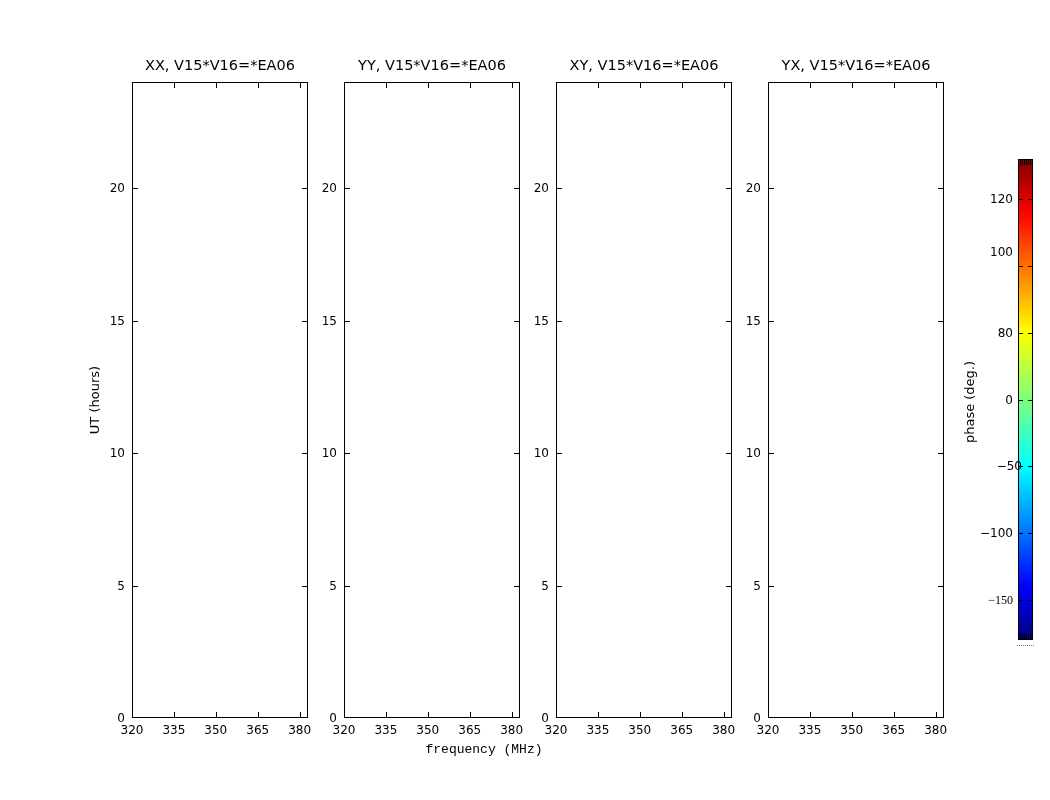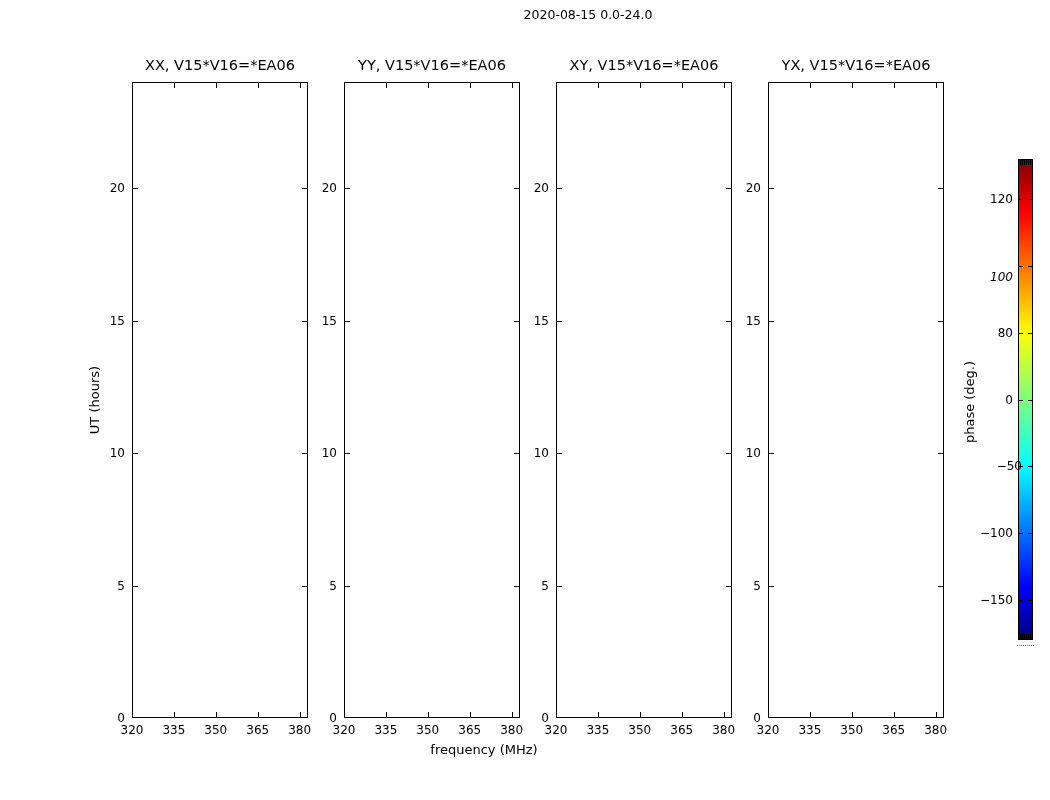--- a/index.html
+++ b/index.html
@@ -15,21 +15,21 @@
   .sp-box {
     position:absolute; top:82px; width:176px; height:636px;
     border:1px solid #000; box-sizing:border-box; background:#fff;
   }
   .sp-title {
     position:absolute; top:56px; width:176px; height:19px;
     text-align:center; font-size:14.5px; line-height:19px; white-space:nowrap;
   }
   .sp0 { left:132px; } .sp1 { left:344px; } .sp2 { left:556px; } .sp3 { left:768px; }
   .axis-label { position:absolute; font-size:13px; white-space:nowrap; }
-  .xlabel { left:384px; top:741px; width:200px; height:17px; text-align:center; line-height:17px; }
+  .xlabel { left:384px; top:741px; width:200px; height:17px; text-align:center; line-height:17px;font-family:Liberation Mono, monospace; }
   .ylabel {
     left:35px; top:392px; width:120px; height:16px; text-align:center; line-height:16px;
     transform:rotate(-90deg); transform-origin:center;
   }
   .cb-label {
     position:absolute; left:910px; top:394px; width:120px; height:16px;
     text-align:center; font-size:13px; line-height:16px; white-space:nowrap;
     transform:rotate(-90deg); transform-origin:center;
   }
   .tick { position:absolute; background:#000; }
@@ -43,21 +43,20 @@
   }
   .cb-dotted {
     position:absolute; left:1017px; top:645px; width:17px; height:0;
     border-top:1px dotted #777;
   }
 </style>
 </head>
 <body>
 
 <div id="figure">
-  <div class="suptitle">2020-08-15 0.0-24.0</div>
 
   <div class="sp-title sp0">XX, V15*V16=*EA06</div>
   <div class="sp-title sp1">YY, V15*V16=*EA06</div>
   <div class="sp-title sp2">XY, V15*V16=*EA06</div>
   <div class="sp-title sp3">YX, V15*V16=*EA06</div>
 
   <div class="sp-box sp0"></div>
   <div class="sp-box sp1"></div>
   <div class="sp-box sp2"></div>
   <div class="sp-box sp3"></div>
@@ -168,36 +167,36 @@
     <div class="tick" style="left: 851.81px; top: 83px; width: 1px; height: 5px;"></div>
     <div class="ticklabel xlab" style="left: 873.714px; top: 722px; width: 40px;">365</div>
     <div class="tick" style="left: 893.714px; top: 712px; width: 1px; height: 5px;"></div>
     <div class="tick" style="left: 893.714px; top: 83px; width: 1px; height: 5px;"></div>
     <div class="ticklabel xlab" style="left: 915.619px; top: 722px; width: 40px;">380</div>
     <div class="tick" style="left: 935.619px; top: 712px; width: 1px; height: 5px;"></div>
     <div class="tick" style="left: 935.619px; top: 83px; width: 1px; height: 5px;"></div>
     <div class="ticklabel cblab" style="left: 963px; top: 191.083px; width: 50px;">120</div>
     <div class="tick" style="left: 1019px; top: 199.083px; width: 4px; height: 1px;"></div>
     <div class="tick" style="left: 1028px; top: 199.083px; width: 4px; height: 1px;"></div>
-    <div class="ticklabel cblab" style="left: 963px; top: 269px; width: 50px; font-style: italic;">100</div>
+    <div class="ticklabel cblab" style="left: 963px; top: 244px; width: 50px;">100</div>
     <div class="tick" style="left: 1019px; top: 265.889px; width: 4px; height: 1px;"></div>
     <div class="tick" style="left: 1028px; top: 265.889px; width: 4px; height: 1px;"></div>
     <div class="ticklabel cblab" style="left: 963px; top: 324.694px; width: 50px;">80</div>
     <div class="tick" style="left: 1019px; top: 332.694px; width: 4px; height: 1px;"></div>
     <div class="tick" style="left: 1028px; top: 332.694px; width: 4px; height: 1px;"></div>
     <div class="ticklabel cblab" style="left: 963px; top: 391.5px; width: 50px;">0</div>
     <div class="tick" style="left: 1019px; top: 399.5px; width: 4px; height: 1px;"></div>
     <div class="tick" style="left: 1028px; top: 399.5px; width: 4px; height: 1px;"></div>
     <div class="ticklabel cblab" style="left: 972px; top: 458.306px; width: 50px;">−50</div>
     <div class="tick" style="left: 1019px; top: 466.306px; width: 4px; height: 1px;"></div>
     <div class="tick" style="left: 1028px; top: 466.306px; width: 4px; height: 1px;"></div>
     <div class="ticklabel cblab" style="left: 963px; top: 525.111px; width: 50px;">−100</div>
     <div class="tick" style="left: 1019px; top: 533.111px; width: 4px; height: 1px;"></div>
     <div class="tick" style="left: 1028px; top: 533.111px; width: 4px; height: 1px;"></div>
-    <div class="ticklabel cblab" style="left: 963px; top: 591.917px; width: 50px;">−150</div>
+    <div class="ticklabel cblab" style="left: 963px; top: 591.917px; width: 50px; font-family: Liberation Serif, serif;">−150</div>
     <div class="tick" style="left: 1019px; top: 599.917px; width: 4px; height: 1px;"></div>
     <div class="tick" style="left: 1028px; top: 599.917px; width: 4px; height: 1px;"></div>
     <div class="tick" style="left: 1020px; top: 160px; width: 1px; height: 5px;"></div>
     <div class="tick" style="left: 1020px; top: 634px; width: 1px; height: 5px;"></div>
     <div class="tick" style="left: 1022px; top: 160px; width: 1px; height: 5px;"></div>
     <div class="tick" style="left: 1022px; top: 634px; width: 1px; height: 5px;"></div>
     <div class="tick" style="left: 1024px; top: 160px; width: 1px; height: 5px;"></div>
     <div class="tick" style="left: 1024px; top: 634px; width: 1px; height: 5px;"></div>
     <div class="tick" style="left: 1026px; top: 160px; width: 1px; height: 5px;"></div>
     <div class="tick" style="left: 1026px; top: 634px; width: 1px; height: 5px;"></div>

